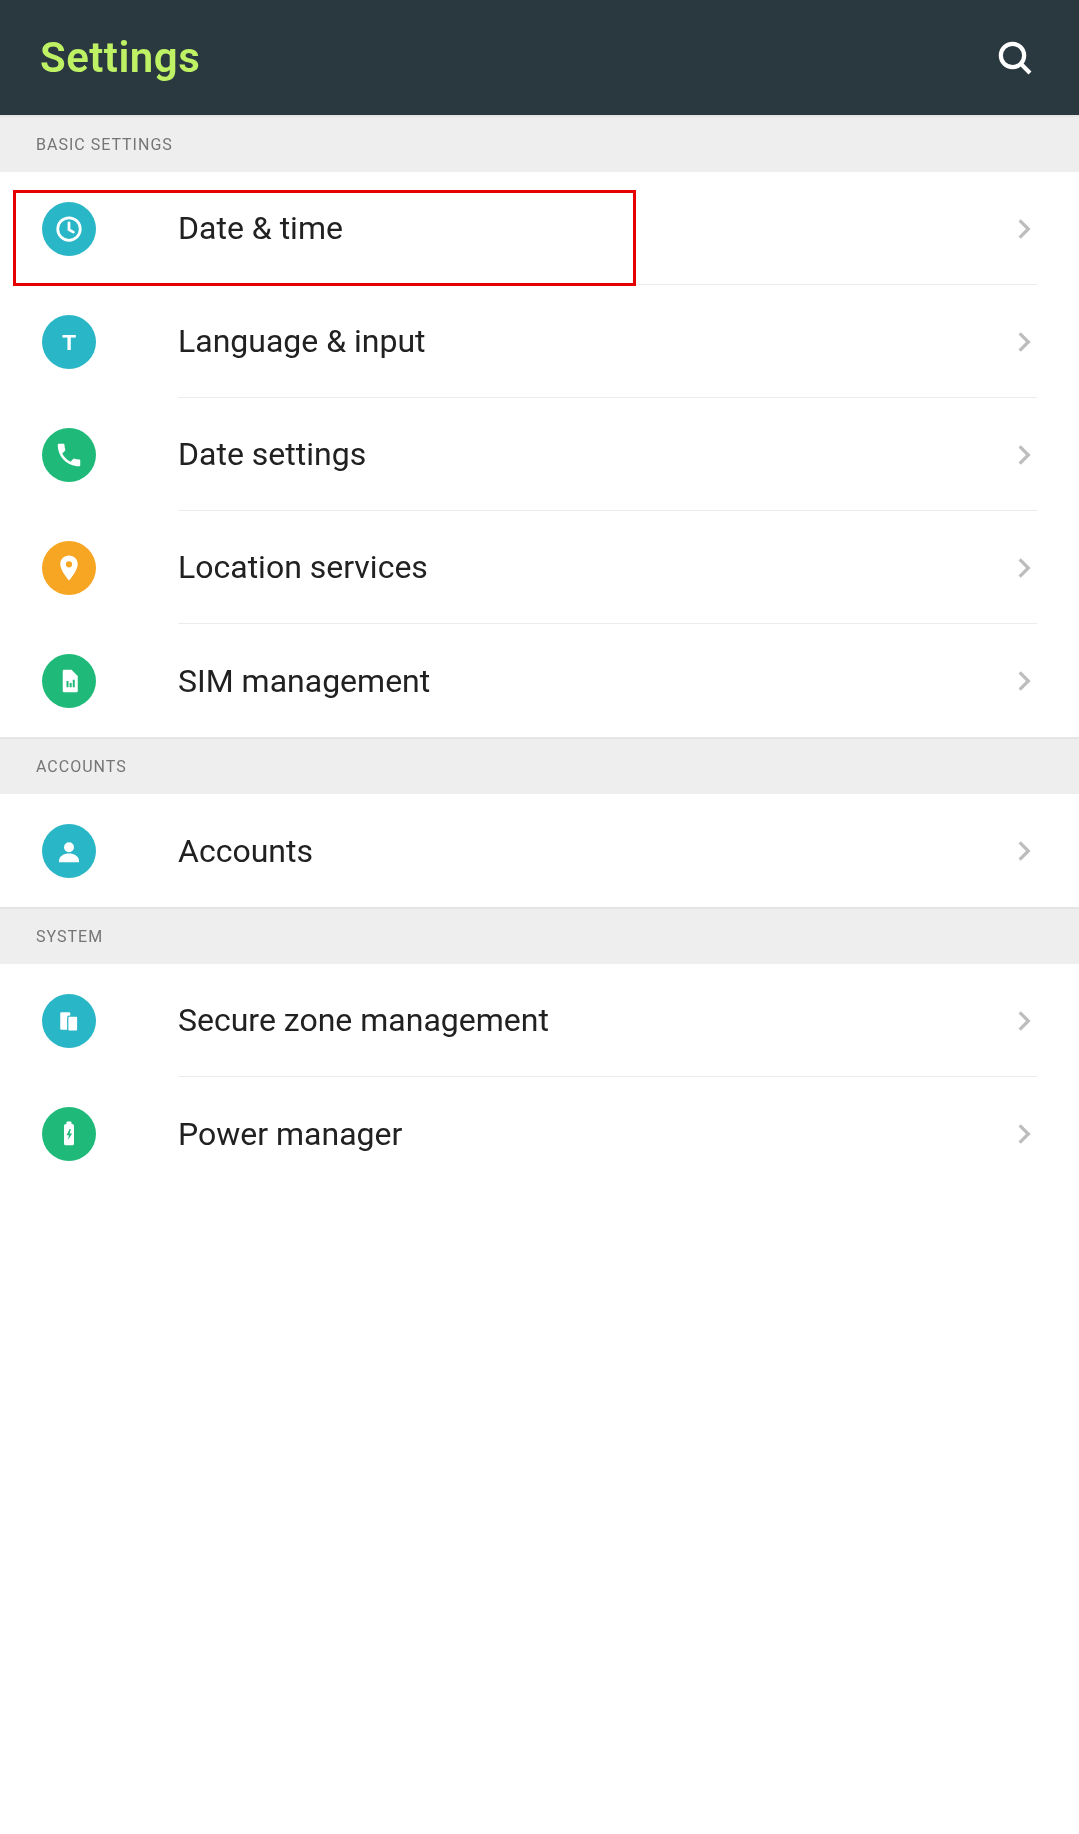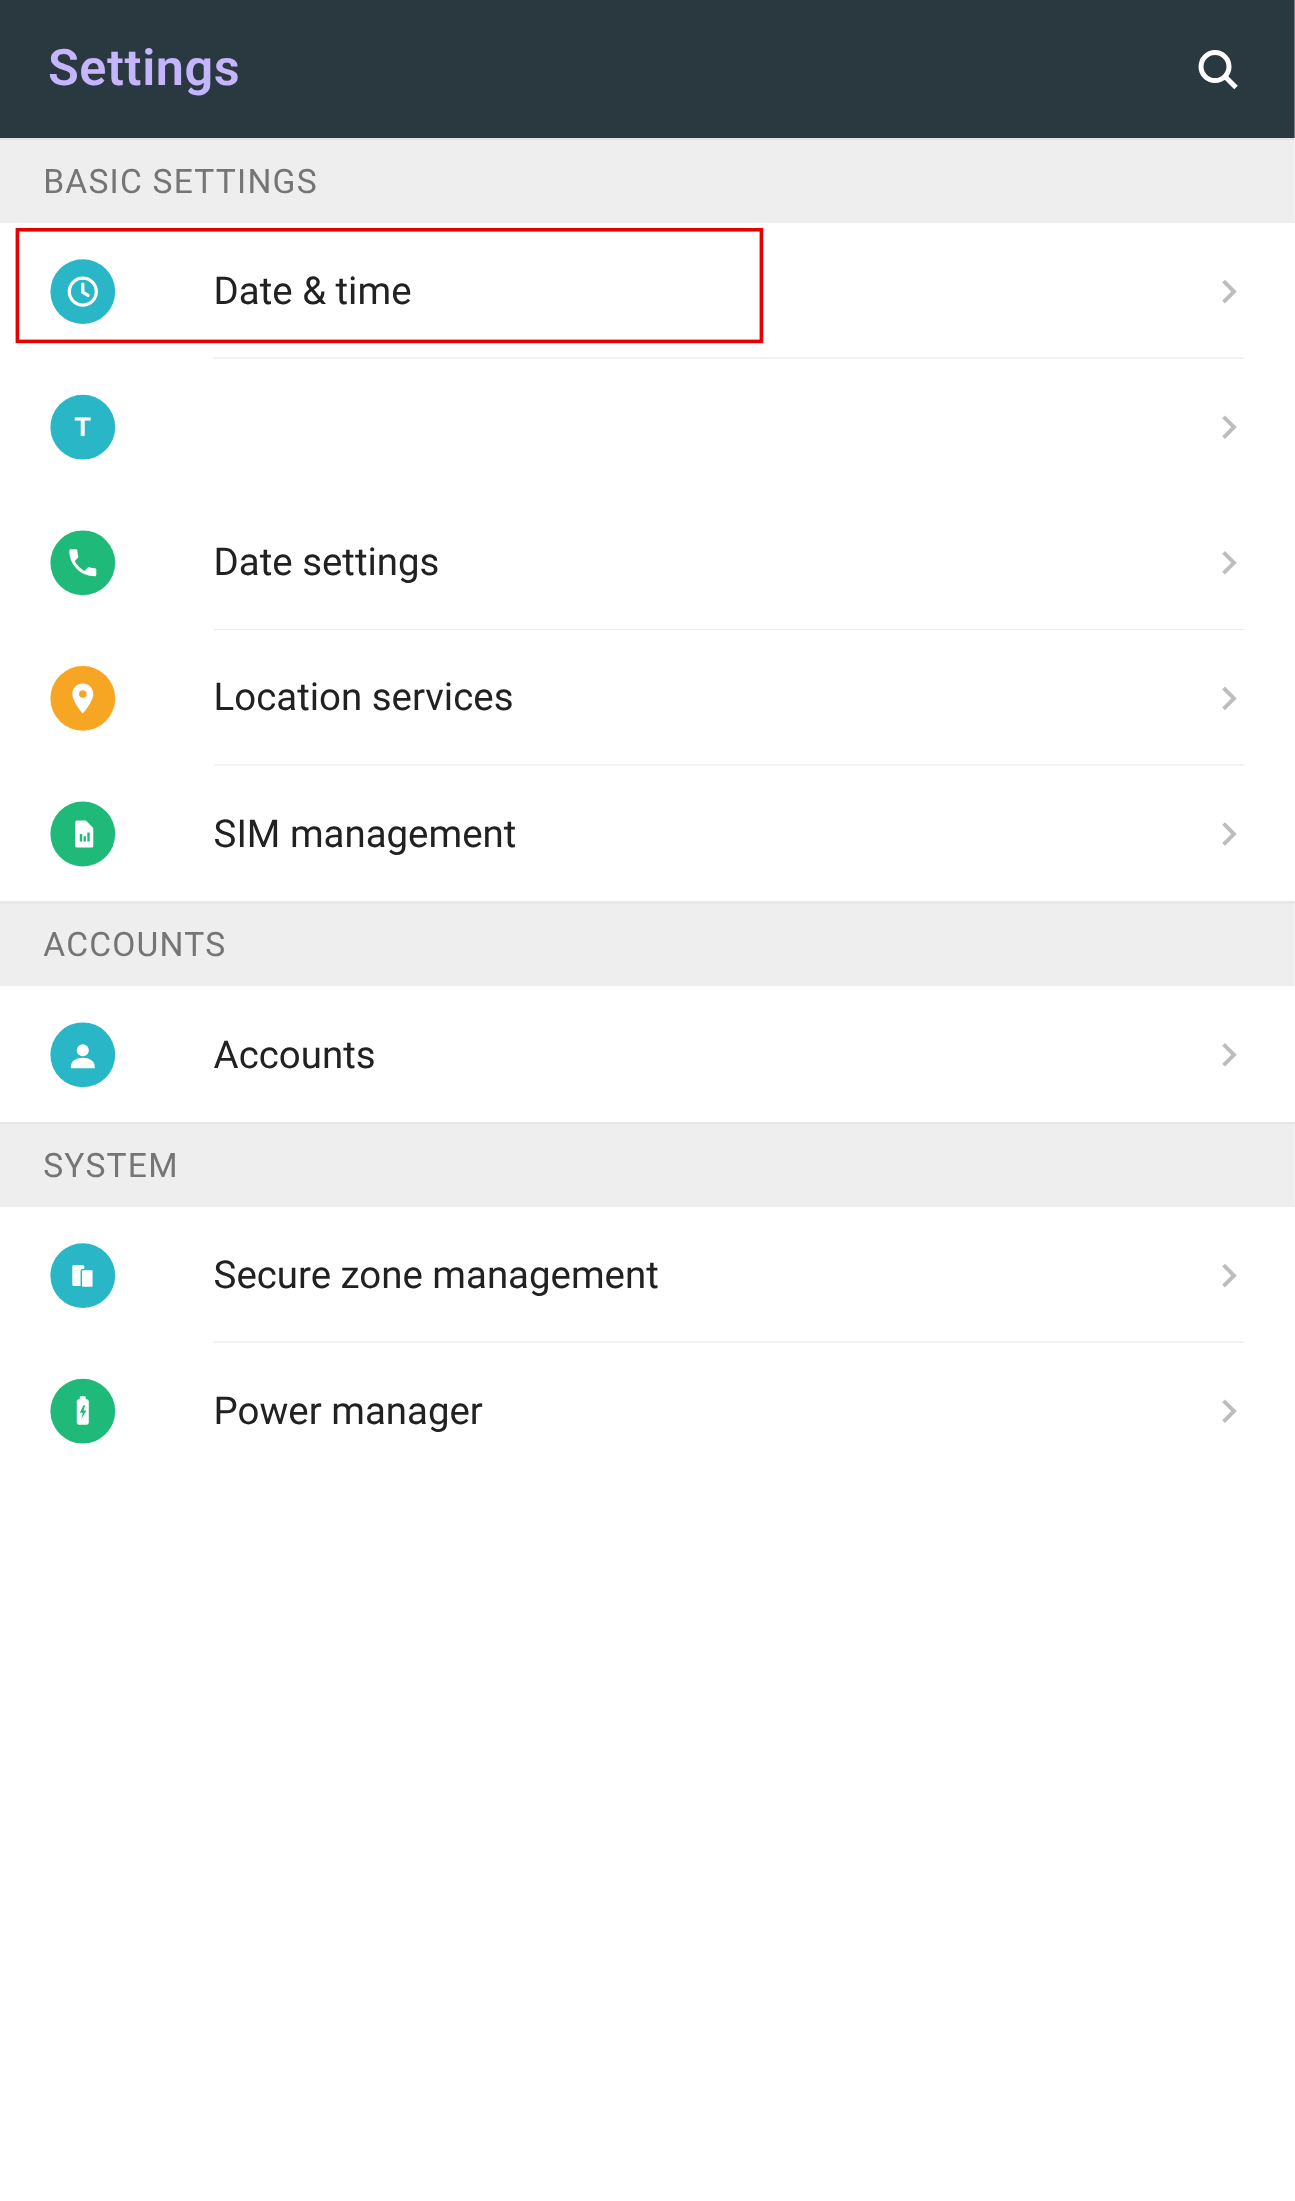--- a/index.html
+++ b/index.html
@@ -3,21 +3,21 @@
   <meta charset="utf-8">
   <style>
     * { margin: 0; padding: 0; box-sizing: border-box; }
     body {
       font-family: Roboto, -apple-system, BlinkMacSystemFont, "Segoe UI", Arial, sans-serif;
       background: #ffffff;
       width: 1079px;
     }
     .header {
       background: #2a3940;
-      color: #c4b5fd;
+      color: #bef264;
       display: flex;
       align-items: center;
       justify-content: space-between;
       padding: 0 40px;
       height: 115px;
     }
     .header h1 {
       font-size: 42px;
       font-weight: 600;
       letter-spacing: 0.5px;
@@ -27,21 +27,21 @@
       height: 48px;
       display: flex;
       align-items: center;
       justify-content: center;
       cursor: pointer;
     }
     .search-btn svg { width: 40px; height: 40px; }
     .section-header {
       background: #eeeeee;
       color: #757575;
-      font-size: 28px;
+      font-size: 16px;
       letter-spacing: 1px;
       padding: 18px 36px;
       border-top: 2px solid #e5e5e5;
     }
     .section-body { background: #ffffff; }
     .list-item {
       display: flex;
       align-items: center;
       height: 113px;
       padding: 0 42px 0 42px;
@@ -130,20 +130,23 @@
         </svg>
       </span>
   </div>
 
   <div class="list-item">
     <div class="icon-circle c-teal">
       <svg viewBox="0 0 24 24">
           <text x="12" y="18" text-anchor="middle" font-size="18" font-weight="600" fill="#fff" font-family="Arial">T</text>
         </svg>
     </div>
+    <div class="label-wrap">
+        <span class="label">Language &amp; input</span>
+      </div>
     <span class="chevron">
         <svg viewBox="0 0 24 24" fill="none" stroke="currentColor" stroke-width="3">
           <polyline points="8 4 16 12 8 20"></polyline>
         </svg>
       </span>
   </div>
 
   <div class="list-item">
     <div class="icon-circle c-green">
       <svg viewBox="0 0 24 24">

